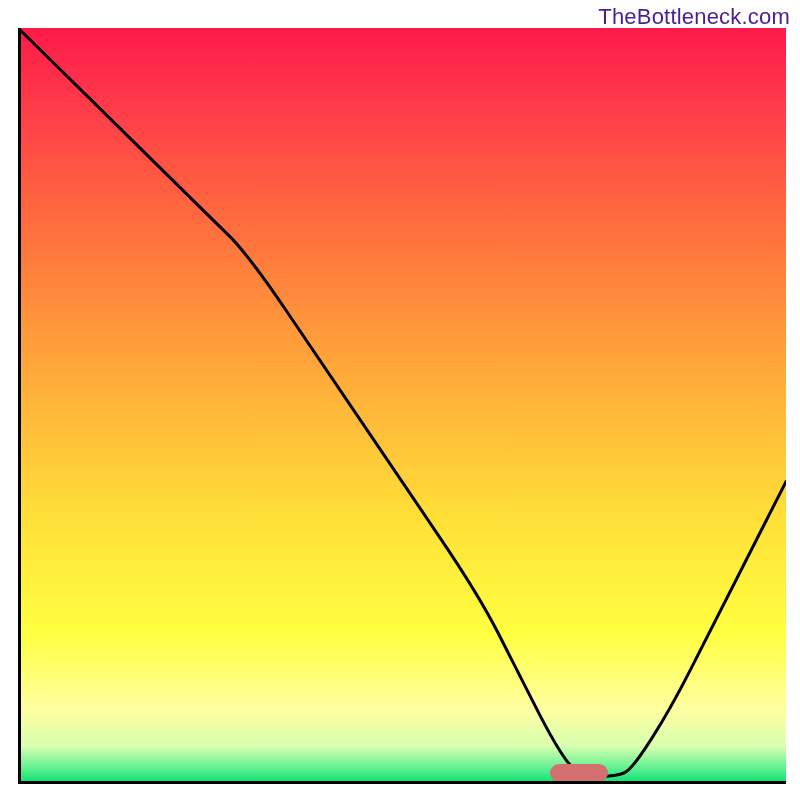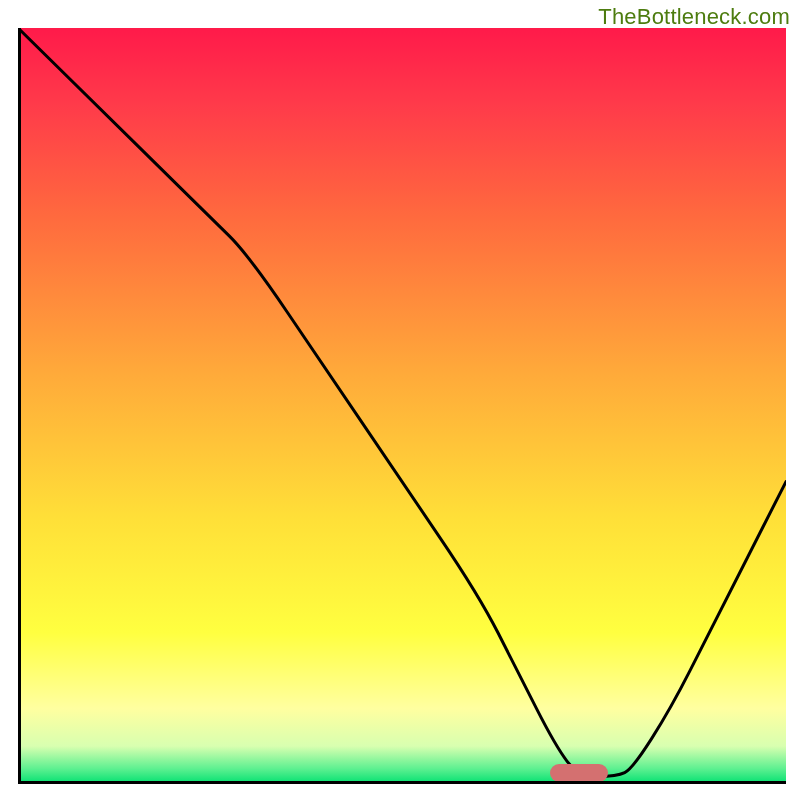--- a/index.html
+++ b/index.html
@@ -8,21 +8,21 @@
     height: 800px;
     background: #fff;
     position: relative;
     font-family: Arial, sans-serif;
     overflow: hidden;
   }
   .watermark {
     position: absolute;
     top: 4px;
     right: 10px;
-    color: #4d7c0f;
+    color: #4c1d95;
     font-size: 22px;
     font-weight: 500;
     letter-spacing: 0.2px;
     z-index: 20;
   }
   .plot-area {
     position: absolute;
     left: 18px;
     top: 28px;
     width: 768px;

